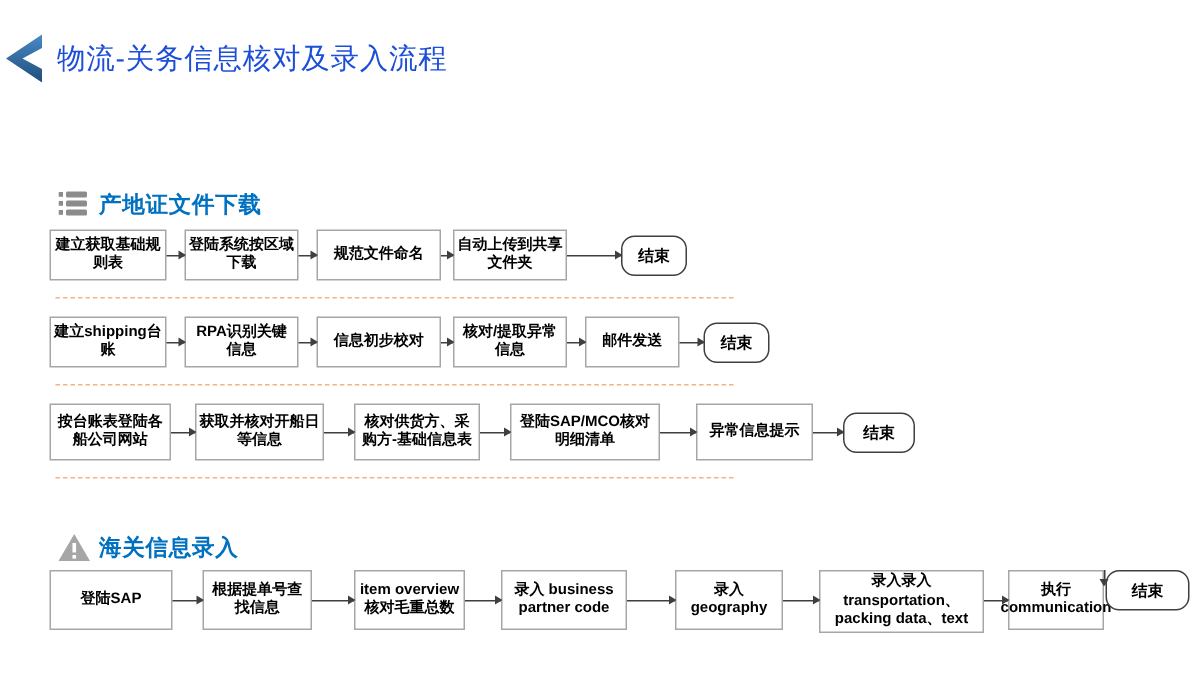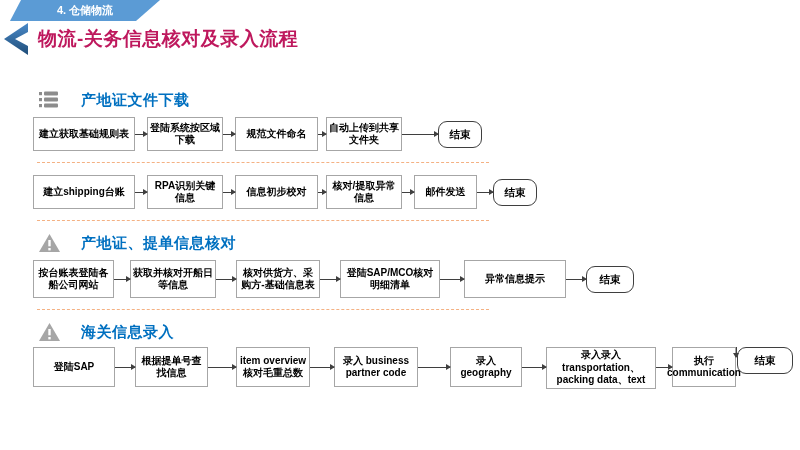--- a/index.html
+++ b/index.html
@@ -6,38 +6,38 @@
   html,body { width:800px; height:450px; }
   body { background:#fff; font-family:"Liberation Sans","DejaVu Sans",sans-serif; overflow:hidden; }
   .slide { position:relative; width:800px; height:450px; background:#fff; }
 
   
   .tab { position:absolute; left:10px; top:0; width:150px; height:21px; background:#5B9BD5;
          clip-path:polygon(11px 0,150px 0,126px 21px,0 21px);
          color:#fff; font-size:11px; font-weight:bold; display:flex; align-items:center; justify-content:center; }
   .title-row { position:absolute; left:0; top:22px; height:34px; display:flex; align-items:center; }
   .chevron { width:30px; height:32px; flex:0 0 auto; }
-  .page-title { margin-left:8px; font-size:19px; font-weight:bold; color:#be185d; letter-spacing:0.5px; }
+  .page-title { margin-left:8px; font-size:19px; font-weight:normal; color:#1d4ed8; letter-spacing:0.5px; }
 
   
   .content { position:absolute; left:33px; top:90px; width:764px; }
-  .section-header { display:flex; align-items:center; gap:20px; margin-left:4px; height:20px; }
+  .section-header { display:flex; align-items:center; gap:5px; margin-left:4px; height:20px;margin-top:36px; }
   .sec-icon { display:inline-flex; width:24px; justify-content:center; }
   .section-title { color:#0070C0; font-weight:bold; font-size:15px; letter-spacing:0.5px; }
 
   .flow-row { display:flex; align-items:flex-start; margin-top:7px; }
   .step { border:1px solid #A6A6A6; background:#fff; font-size:10px; font-weight:bold; color:#000;
           text-align:center; display:flex; align-items:center; justify-content:center;
           line-height:1.25; padding:1px 2px; flex:0 0 auto; }
   .end { border:1.5px solid #3F3F3F; border-radius:9px; background:#fff; font-size:10.5px; font-weight:bold;
          height:27px; display:flex; align-items:center; justify-content:center; flex:0 0 auto; }
 
   .h34 { min-height:34px; } .h38 { min-height:38px; } .h40 { min-height:40px; }
   .w44{width:44px}.w48{width:48px}.w56{width:56px}.w63{width:63px}.w64{width:64px}
-  .w72{width:72px}.w73{width:73px}.w74{width:74px}.w76{width:76px}.w78{width:102px}
+  .w72{width:72px}.w73{width:73px}.w74{width:74px}.w76{width:76px}.w78{width:78px}
   .w80{width:76px}.w81{width:81px}.w82{width:82px}.w83{width:83px}.w84{width:84px}
   .w86{width:86px}.w90{width:84px}.w100{width:100px}.w110{width:110px}
 
   .arr { position:relative; height:1px; background:#3F3F3F; flex:0 0 auto; }
   .arr::after { content:""; position:absolute; right:-1px; top:-3px; width:0; height:0;
                 border-left:5px solid #3F3F3F; border-top:3px solid transparent; border-bottom:3px solid transparent; }
   .c34 { margin-top:17px; } .c38 { margin-top:19px; } .c40 { margin-top:20px; }
   .a8{width:8px}.a12{width:12px}.a16{width:16px}.a20{width:20px}.a24{width:24px}.a28{width:28px}.a32{width:32px}.a36{width:36px}
 
   .vstack { display:flex; flex-direction:row; flex:0 0 auto; }
@@ -45,23 +45,20 @@
   .varr::after { content:""; position:absolute; left:-3px; bottom:-1px; width:0; height:0;
                  border-top:5px solid #3F3F3F; border-left:3px solid transparent; border-right:3px solid transparent; }
 
   .divider { border-top:1px dashed #F4B183; width:452px; margin:11px 0 12px 4px; height:0; }
 </style>
 </head>
 <body>
 
 <div class="slide">
 
-  <div class="tab">
-    <span>4. 仓储物流</span>
-  </div>
 
   <div class="title-row">
     <span class="chevron">
       <svg width="30" height="32" viewBox="0 0 30 32">
         <defs>
           <linearGradient id="cg" x1="0" y1="0" x2="0" y2="1">
             <stop offset="0" stop-color="#4A89C8"></stop>
               <stop offset="1" stop-color="#1F4E79"></stop>
           </linearGradient>
         </defs>
@@ -114,30 +111,20 @@
         <div class="step h34 w80">核对/提取异常信息</div>
         <div class="arr a12 c34"></div>
         <div class="step h34 w63">邮件发送</div>
         <div class="arr a16 c34"></div>
         <div class="end w44" style="margin-top:4px">结束</div>
       </div>
       <div class="divider"></div>
     </div>
 
     <div class="section">
-      <div class="section-header">
-        <span class="sec-icon">
-          <svg width="23" height="20" viewBox="0 0 23 20">
-            <path d="M11.5 1 L22 19 H1 Z" fill="#A6A6A6"></path>
-            <rect x="10.3" y="7" width="2.4" height="6.3" fill="#fff"></rect>
-            <rect x="10.3" y="15" width="2.4" height="2.4" fill="#fff"></rect>
-          </svg>
-        </span>
-        <span class="section-title">产地证、提单信息核对</span>
-      </div>
       <div class="flow-row">
         <div class="step h38 w81">按台账表登陆各船公司网站</div>
         <div class="arr a16 c38"></div>
         <div class="step h38 w86">获取并核对开船日等信息</div>
         <div class="arr a20 c38"></div>
         <div class="step h38 w84">核对供货方、采购方-基础信息表</div>
         <div class="arr a20 c38"></div>
         <div class="step h38 w100">登陆SAP/MCO核对明细清单</div>
         <div class="arr a24 c38"></div>
         <div class="step h38 w78">异常信息提示</div>

